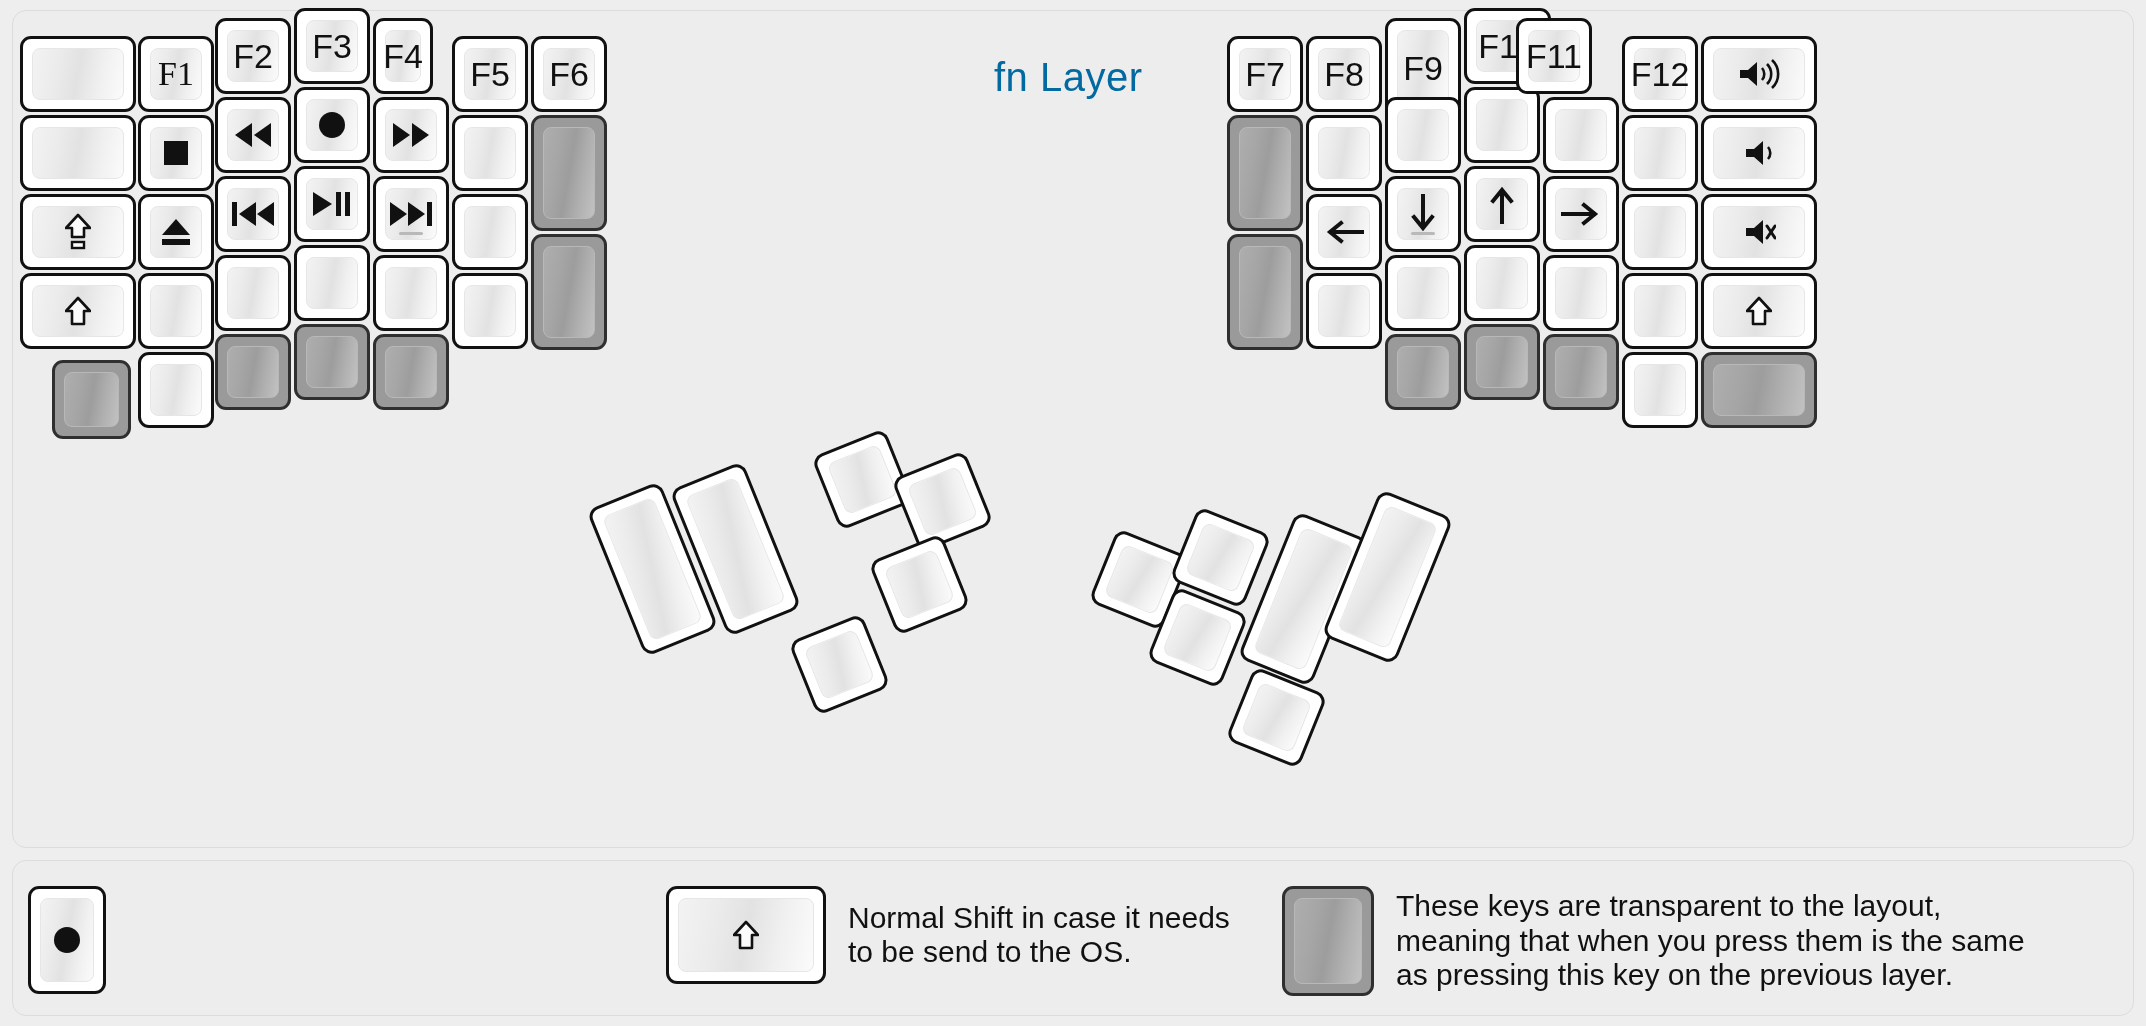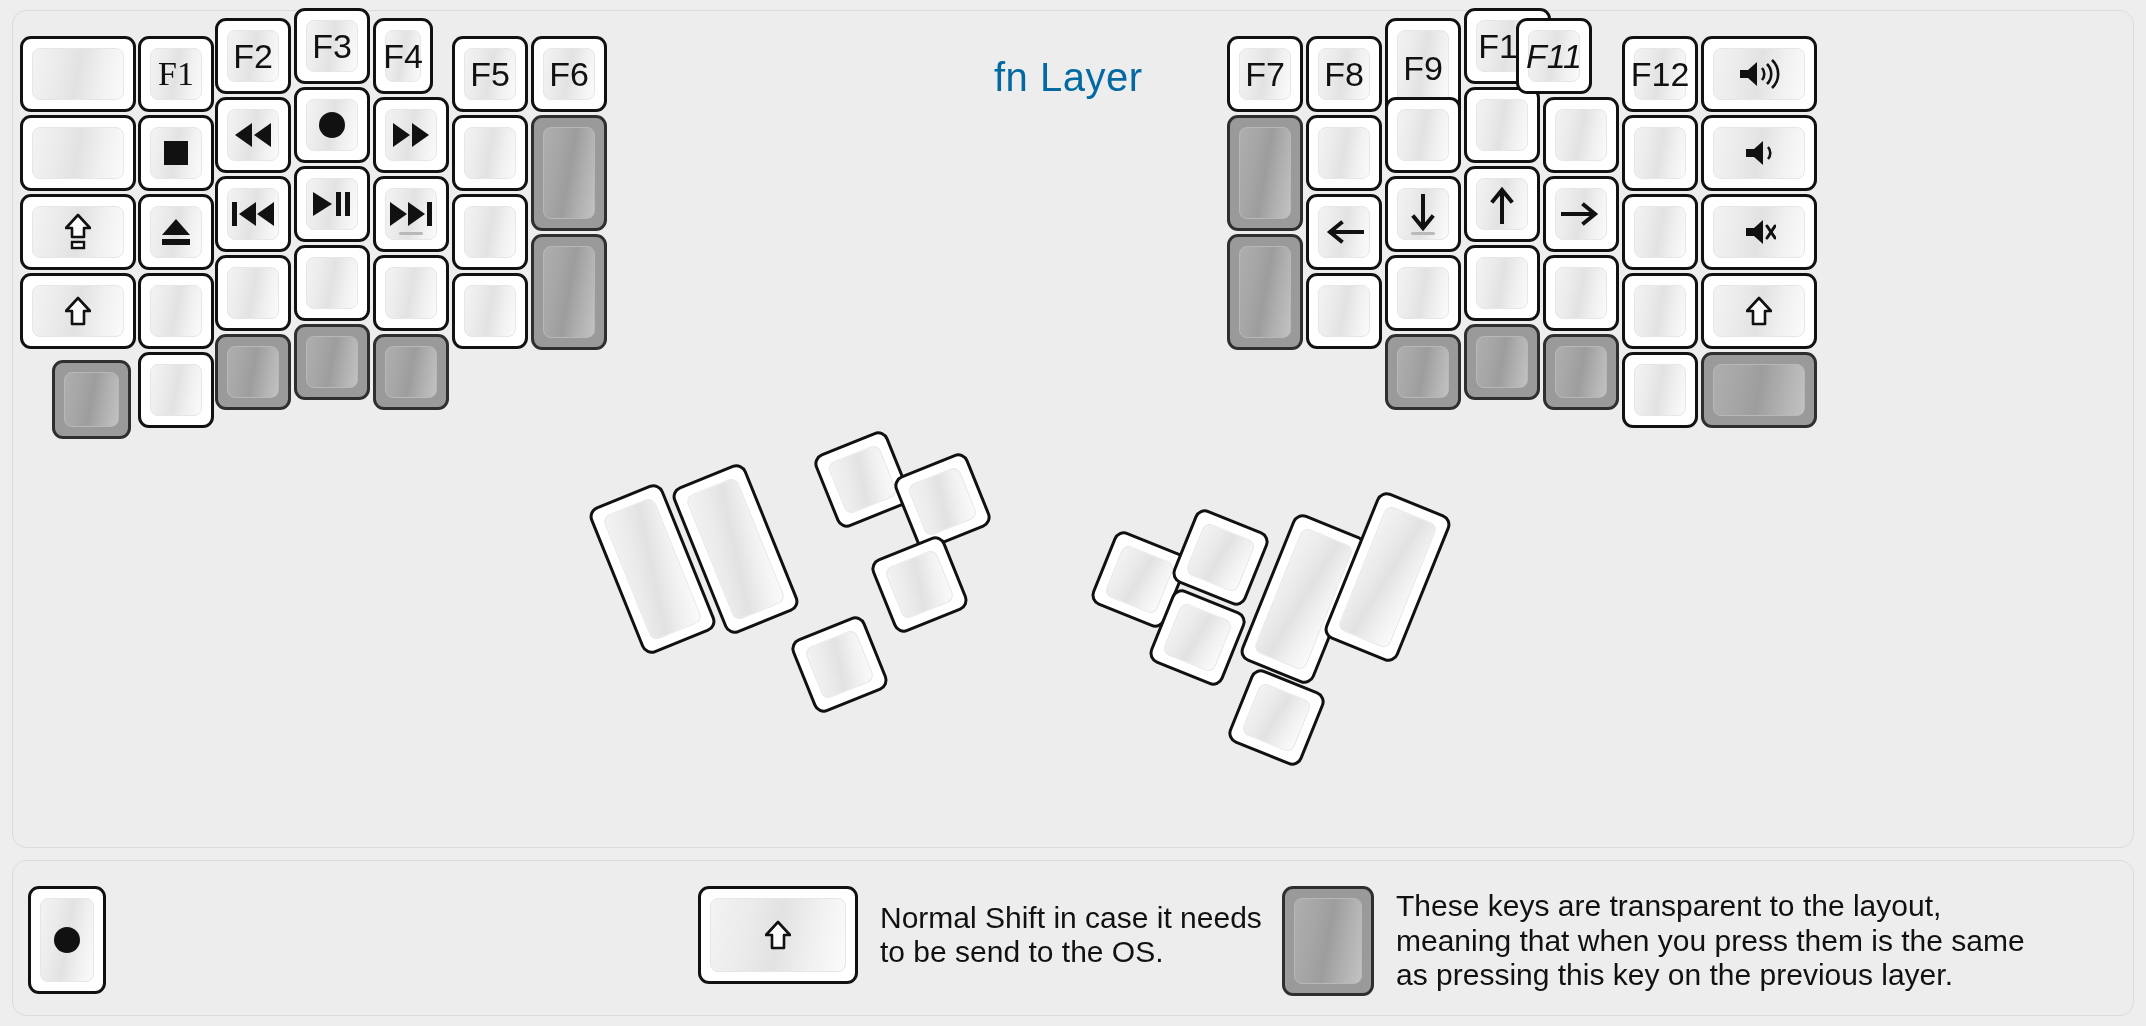--- a/index.html
+++ b/index.html
@@ -356,21 +356,21 @@
             </svg>
           </span>
         </div>
       </div>
       <div class="key" style="left: 1464px; top: 245px; width: 76px; height: 76px;">
         <div class="cap"></div>
       </div>
       <div class="key trans" style="left: 1464px; top: 324px; width: 76px; height: 76px;">
         <div class="cap"></div>
       </div>
-      <div class="key" style="left: 1516px; top: 18px; width: 76px; height: 76px; font-style: italic;">
+      <div class="key" style="left: 1516px; top: 18px; width: 76px; height: 76px;">
         <div class="cap">
           <span class="legend flabel">F11</span>
         </div>
       </div>
       <div class="key" style="left: 1543px; top: 97px; width: 76px; height: 76px;">
         <div class="cap"></div>
       </div>
       <div class="key" style="left: 1543px; top: 176px; width: 76px; height: 76px;">
         <div class="cap">
           <span class="legend glyph">
@@ -489,21 +489,21 @@
         <div class="key lg-key" style="position: relative; width: 78px; height: 108px;">
           <div class="cap">
             <span class="legend glyph big">
               <svg class="ic" width="30" height="30" viewBox="0 0 30 30" xmlns="http://www.w3.org/2000/svg">
                 <circle cx="15" cy="15" r="13" fill="#111111"></circle>
               </svg>
             </span>
           </div>
         </div>
       </div>
-      <div class="lg-item" style="left: 666px; top: 886px; margin-left: 32px;">
+      <div class="lg-item" style="left: 666px; top: 886px;">
         <div class="key lg-key" style="position: relative; width: 160px; height: 98px;">
           <div class="cap">
             <span class="legend glyph big">
               <svg class="ic" width="26" height="30" viewBox="0 0 26 30" xmlns="http://www.w3.org/2000/svg">
                 <path d="M13 2 L25 15 L19 15 L19 28 L7 28 L7 15 L1 15 Z" fill="#fbfbfb" stroke="#111111" stroke-width="2.6" stroke-linejoin="round"></path>
               </svg>
             </span>
           </div>
         </div>
         <div class="lg-text">Normal Shift in case it needs

